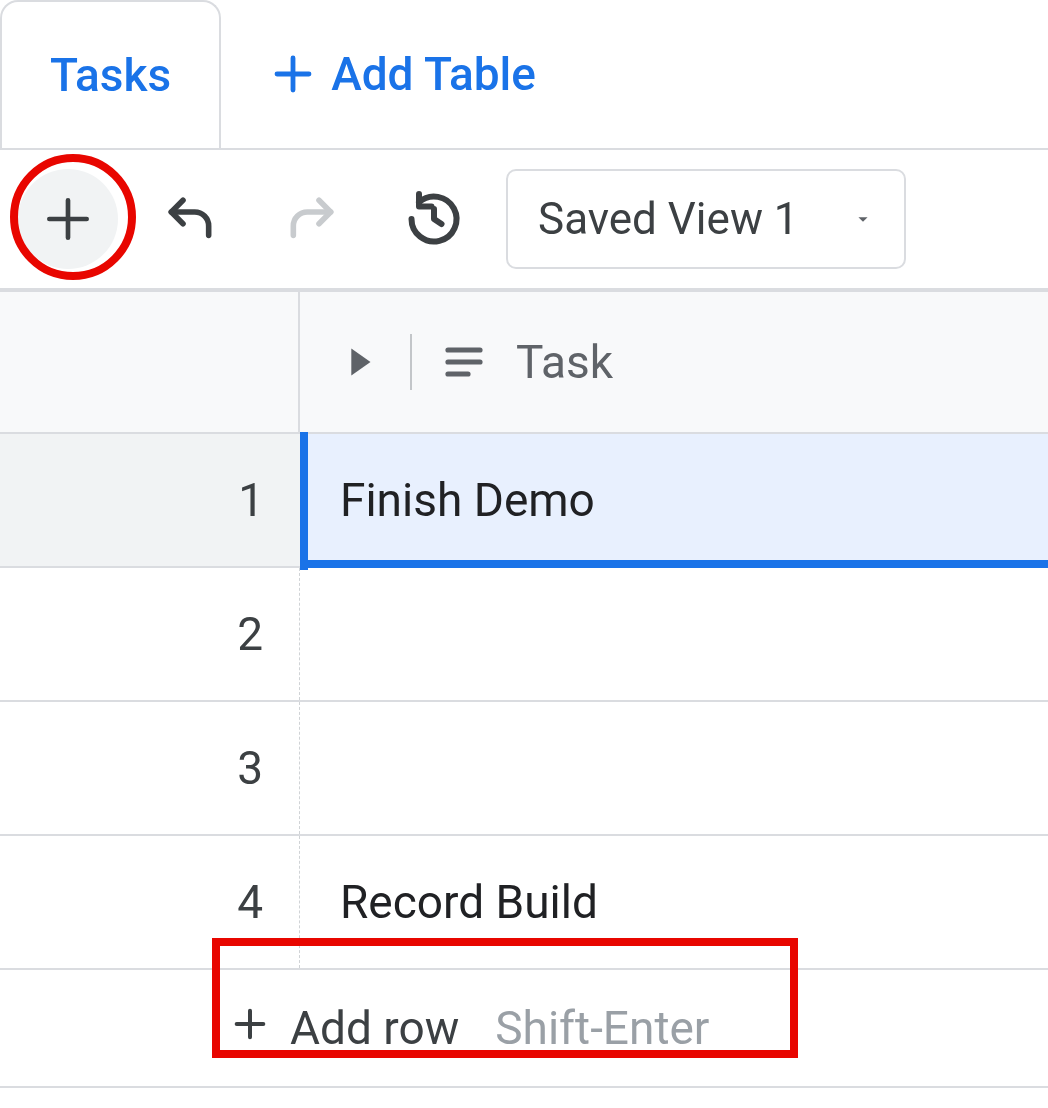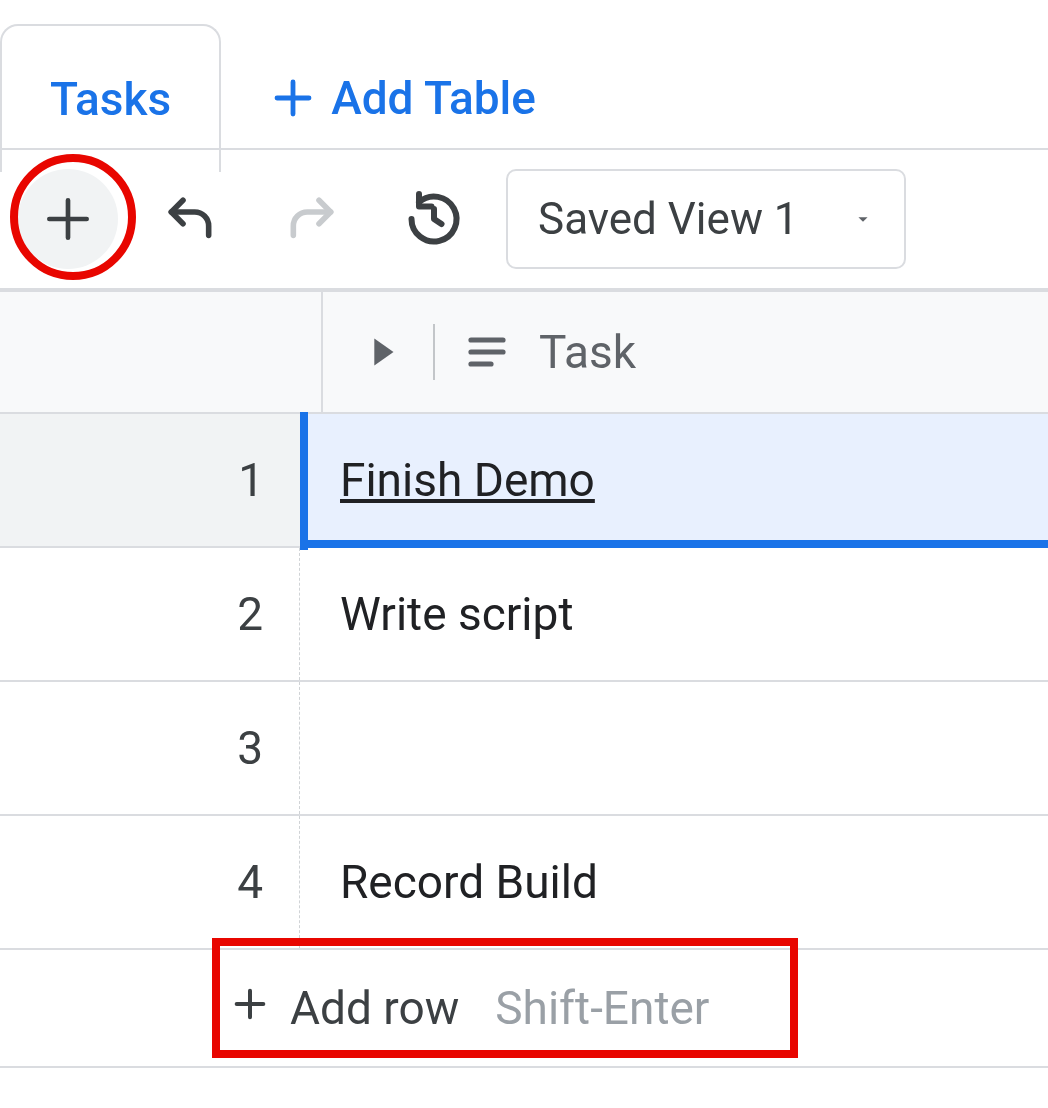--- a/index.html
+++ b/index.html
@@ -17,21 +17,20 @@
     overflow: hidden;
   }
 
   
   .tabs {
     position: absolute;
     top: 0; left: 0; right: 0;
     height: 148px;
     display: flex;
     align-items: stretch;
-    margin-top: 24px;
   }
   .tab {
     display: flex;
     align-items: center;
     justify-content: center;
     font-size: 46px;
     font-weight: 500;
     color: #1a73e8;
     padding: 0 48px;
   }
@@ -101,24 +100,23 @@
     top: 290px; left: 0; right: 0;
     border-top: 2px solid #dadce0;
   }
   .row {
     display: flex;
     height: 134px;
     border-bottom: 2px solid #dadce0;
     align-items: stretch;
   }
   .row.header {
-    height: 122px;
+    height: 142px;
     background: #f8f9fa;
     color: #5f6368;
-    padding-left: 23px;
   }
   .rownumcell {
     width: 300px;
     display: flex;
     align-items: center;
     justify-content: flex-end;
     padding-right: 36px;
     font-size: 46px;
     border-right: 1px dashed #d0d3d6;
     position: relative;
@@ -128,21 +126,20 @@
   }
   .row.data.selected .rownumcell {
     background: #f1f3f4;
     border-right: none;
   }
   .row.data.selected {
     background: #e8f0fe;
   }
   .row.data.selected .taskcell {
     position: relative;
-    text-decoration: underline;
   }
   .row.data.selected .taskcell::before {
     content: "";
     position: absolute;
     left: 0; top: -2px; bottom: -4px;
     width: 8px;
     background: #1a73e8;
   }
   .row.data.selected::after {
     content: "";
@@ -275,21 +272,20 @@
       </div>
     </div>
 
     <div id="rows">
         <div class="row data selected">
           <div class="rownumcell">1</div>
           <div class="taskcell">Finish Demo</div>
         </div>
         <div class="row data">
           <div class="rownumcell">2</div>
-          <div class="taskcell">Write script</div>
         </div>
         <div class="row data">
           <div class="rownumcell">3</div>
         </div>
         <div class="row data">
           <div class="rownumcell">4</div>
           <div class="taskcell">Record Build</div>
         </div>
       </div>
 

